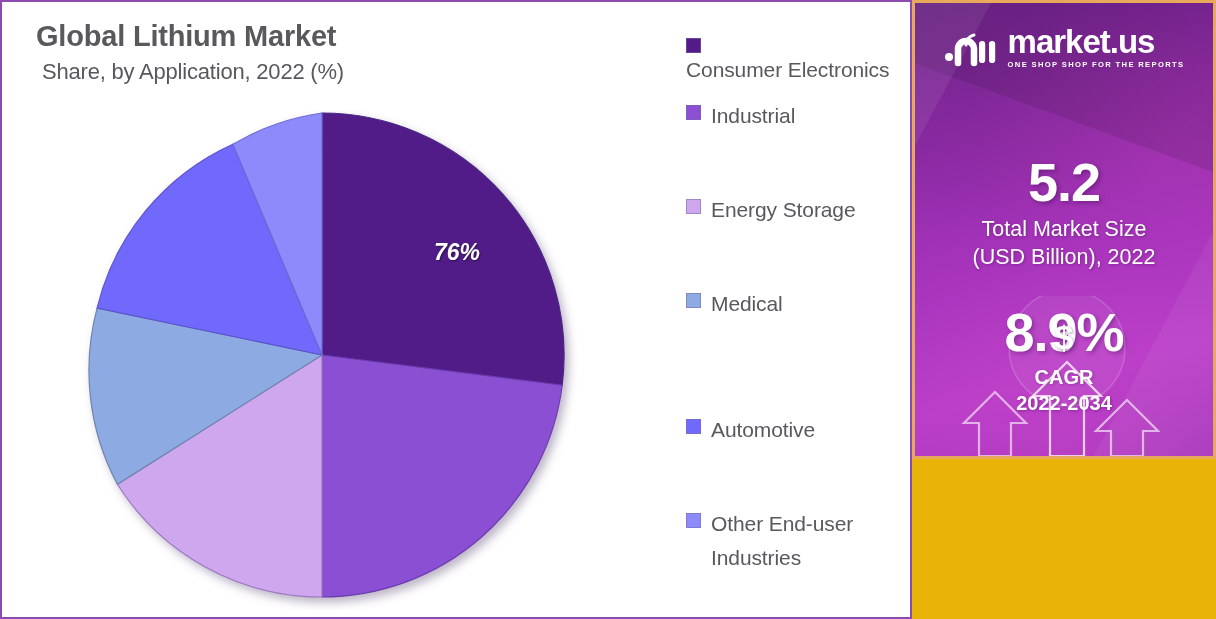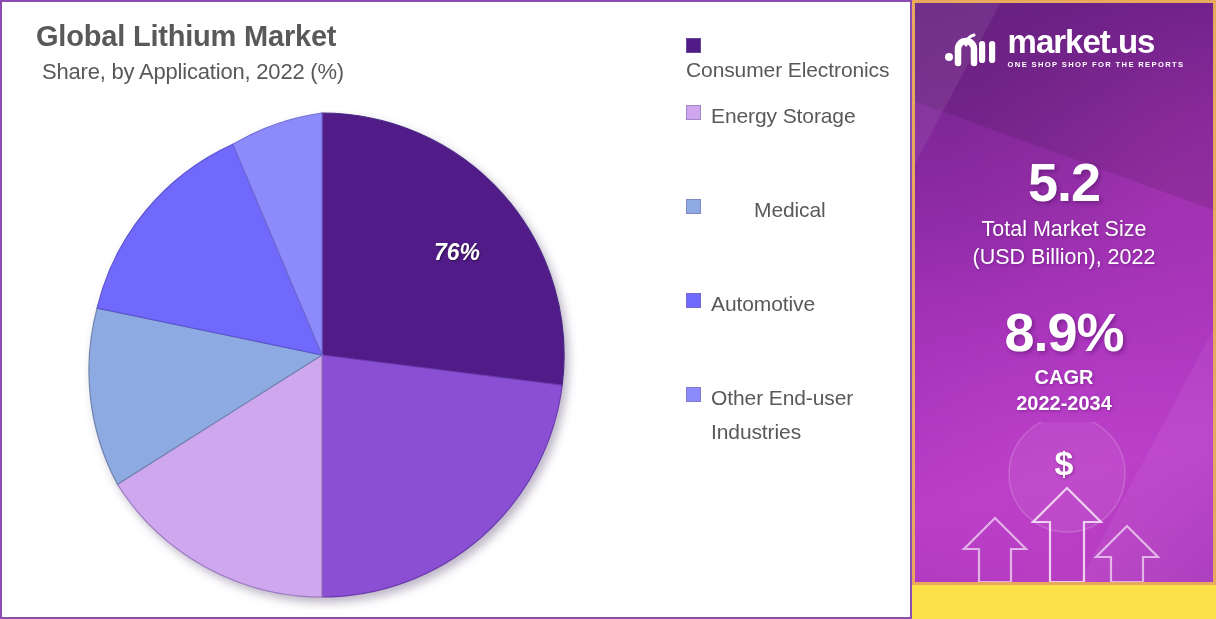--- a/index.html
+++ b/index.html
@@ -7,21 +7,21 @@
   body{
     width:1216px;height:619px;
     background:#ffffff;
     font-family:"Liberation Sans", sans-serif;
     overflow:hidden;
   }
   .infographic{
     position:relative;
     width:1216px;height:619px;
     display:flex;
-    background:#fde047;
+    background:#eab308;
   }
 
   
   .chart-panel{
     position:relative;
     width:912px;height:619px;
     box-sizing:border-box;
     border:2px solid #8c4bb0;
     background:#ffffff;
     flex:0 0 912px;
@@ -90,21 +90,21 @@
   .legend-label{
     font-size:21px;
     color:#58595b;
     line-height:1.62;
     letter-spacing:-0.1px;
   }
 
   
   .stat-panel{
     position:relative;
-    width:304px;height:585px;
+    width:304px;height:459px;
     flex:0 0 304px;
     box-sizing:border-box;
     border:3px solid #e8a95c;
     border-left:3px solid #e8a95c;
     overflow:hidden;
     background:
       radial-gradient(ellipse 150% 80% at 18% 8%, rgba(120,40,140,.55) 0%, rgba(120,40,140,0) 55%),
       radial-gradient(ellipse 120% 60% at 85% 30%, rgba(170,55,175,.45) 0%, rgba(170,55,175,0) 60%),
       radial-gradient(ellipse 110% 70% at 50% 100%, rgba(196,70,200,.55) 0%, rgba(196,70,200,0) 65%),
       linear-gradient(165deg,#6d2090 0%, #8f2aa8 28%, #a935bd 55%, #b93dc8 78%, #a232b8 100%);
@@ -233,27 +233,31 @@
 
     <div class="pie-label">76%</div>
 
     <div class="legend">
 
       <div class="legend-item" style="margin-bottom:12px;flex-direction:column;">
         <span class="legend-swatch" style="background:#511A87;"></span>
         <span class="legend-label">Consumer Electronics</span>
       </div>
 
+      <div class="legend-item" style="margin-bottom:60px;">
+        <span class="legend-swatch" style="background:#8A4FD3;"></span>
+        <span class="legend-label">Industrial</span>
+      </div>
 
       <div class="legend-item" style="margin-bottom:60px;">
         <span class="legend-swatch" style="background:#CEA7EE;"></span>
         <span class="legend-label">Energy Storage</span>
       </div>
 
-      <div class="legend-item" style="margin-bottom:60px;gap:43px;">
+      <div class="legend-item" style="margin-bottom:92px;">
         <span class="legend-swatch" style="background:#8DABE2;"></span>
         <span class="legend-label">Medical</span>
       </div>
 
       <div class="legend-item" style="margin-bottom:60px;">
         <span class="legend-swatch" style="background:#7169FB;"></span>
         <span class="legend-label">Automotive</span>
       </div>
 
       <div class="legend-item">

